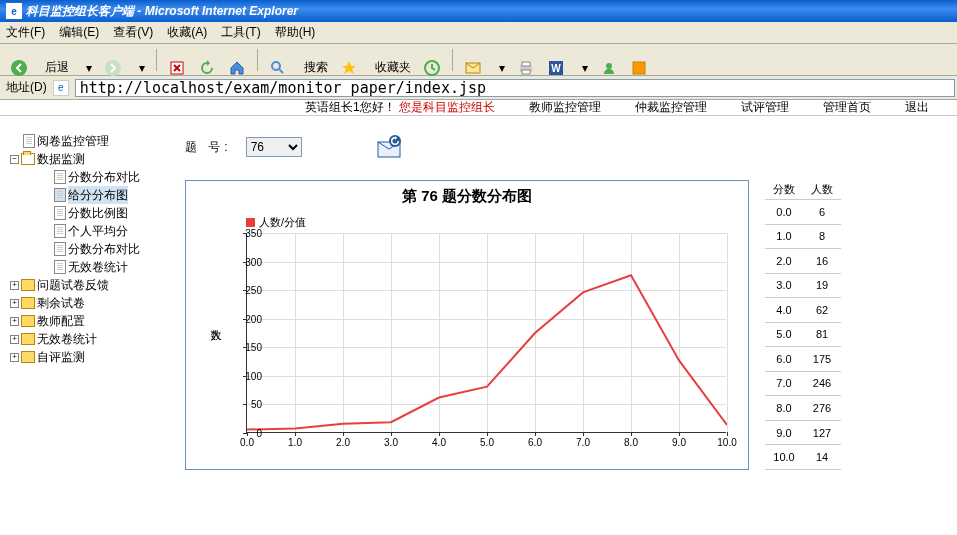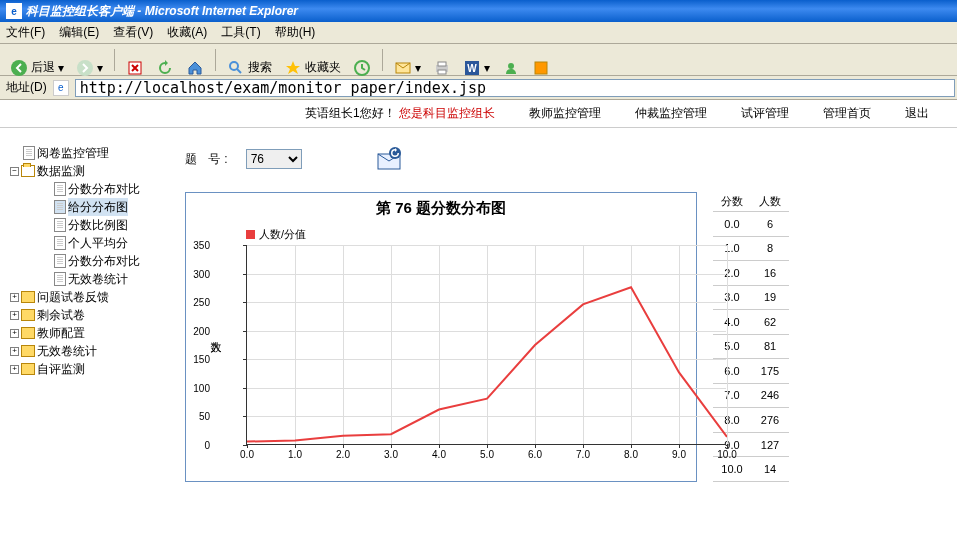--- a/index.html
+++ b/index.html
@@ -2,26 +2,26 @@
 <html><head>
 <meta charset="utf-8">
 <style>
 * { margin: 0; padding: 0; box-sizing: border-box; }
 body { font-family: "宋体", Arial, sans-serif; font-size: 12px; background: #fff; width: 957px; height: 535px; overflow: hidden; }
 .titlebar { background: linear-gradient(to bottom, #0a5fcc, #3d8af0 40%, #0a5fcc); height: 22px; display: flex; align-items: center; padding-left: 6px; color: #fff; font-weight: bold; font-style: italic; }
 .titlebar .icon { width: 16px; height: 16px; background: #fff; margin-right: 4px; display: inline-flex; align-items: center; justify-content: center; color: #0a5fcc; font-size: 10px; font-style: normal; }
 .menubar { background: #ece9d8; height: 22px; display: flex; align-items: center; padding-left: 6px; border-bottom: 1px solid #aca899; }
 .menubar span { margin-right: 14px; cursor: pointer; }
 .toolbar { background: #ece9d8; height: 32px; display: flex; align-items: center; padding-left: 6px; border-bottom: 1px solid #aca899; gap: 4px; }
-.toolbar .btn { display: inline-flex; align-items: center; gap: 3px; padding: 2px 4px; cursor: pointer; margin-top: 16px; }
+.toolbar .btn { display: inline-flex; align-items: center; gap: 17px; padding: 2px 4px; cursor: pointer; margin-top: 16px; }
 .toolbar .sep { width: 1px; height: 22px; background: #aca899; margin: 0 3px; }
 .toolbar svg { width: 18px; height: 18px; }
 .addrbar { background: #ece9d8; height: 24px; display: flex; align-items: center; padding-left: 6px; border-bottom: 1px solid #aca899; gap: 6px; }
 .addrbar input { flex: 0 0 880px; height: 18px; border: 1px solid #7f9db9; padding: 0 4px; font-size: 15px; font-family: monospace; }
-.navrow { height: 28px; display: flex; align-items: center; border-bottom: 1px solid #ccc; padding-left: 305px; gap: 34px; }
+.navrow { height: 16px; display: flex; align-items: center; border-bottom: 1px solid #ccc; padding-left: 305px; gap: 34px; }
 .navrow .greet2 { color: #c00; }
 .navrow .lnk { color: #000; cursor: pointer; }
 .main { display: flex; height: calc(535px - 22px - 22px - 32px - 24px - 24px); }
 .sidebar { width: 155px; padding: 16px 4px 4px 10px; }
 .tree { line-height: 18px; }
 .tree .node { display: flex; align-items: center; gap: 2px; white-space: nowrap; }
 .tree .node .tgl { width: 9px; height: 9px; border: 1px solid #808080; display: inline-flex; align-items: center; justify-content: center; font-size: 8px; line-height: 1; background: #fff; cursor: pointer; }
 .tree .node .tgl-empty { width: 11px; display: inline-block; }
 .tree .children { padding-left: 16px; }
 .tree .leaf { display: flex; align-items: center; gap: 2px; padding-left: 28px; }
@@ -31,21 +31,21 @@
 .folder-open::before { content: ""; position: absolute; top: -3px; left: 1px; width: 6px; height: 3px; background: #ffd966; border: 1px solid #b8860b; border-bottom: none; }
 .folder-closed { background: #ffd966; border: 1px solid #b8860b; }
 .page-icon { width: 12px; height: 14px; background: #fff; border: 1px solid #888; display: inline-block; position: relative; }
 .page-icon::after { content: ""; position: absolute; top: 2px; left: 2px; right: 2px; height: 1px; background: #ccc; box-shadow: 0 2px #ccc, 0 4px #ccc, 0 6px #ccc; }
 .content { flex: 1; padding: 18px 10px 10px 30px; position: relative; }
 .qrow { display: flex; align-items: center; gap: 14px; margin-bottom: 20px; }
 .qrow label { letter-spacing: 4px; }
 .qrow select { width: 56px; height: 20px; border: 1px solid #7f9db9; font-size: 12px; }
 .qrow .misc-icon { width: 28px; height: 26px; display: inline-flex; align-items: center; justify-content: center; margin-left: 60px; }
 .chart-wrap { display: flex; gap: 16px; }
-.chart-box { width: 512px; height: 290px; border: 1px solid #6a91c2; background: #fff; position: relative; }
+.chart-box { width: 564px; height: 290px; border: 1px solid #6a91c2; background: #fff; position: relative; }
 .chart-title { text-align: center; font-size: 15px; font-weight: bold; padding-top: 6px; }
 .legend { position: absolute; left: 60px; top: 34px; display: flex; align-items: center; gap: 4px; font-size: 11px; }
 .legend .sw { width: 9px; height: 9px; background: #e93e3e; }
 .plot { position: absolute; left: 60px; top: 52px; width: 480px; height: 200px; border-left: 1px solid #333; border-bottom: 1px solid #333; }
 .plot .grid-h { position: absolute; left: 0; right: 0; border-top: 1px solid #ddd; }
 .plot .grid-v { position: absolute; top: 0; bottom: 0; border-left: 1px solid #ddd; }
 .plot svg { position: absolute; top: 0; left: 0; }
 .ylabel { position: absolute; right: 486px; font-size: 10px; transform: translateY(-50%); }
 .xlabel { position: absolute; top: 204px; font-size: 10px; transform: translateX(-50%); }
 .ytick { position: absolute; left: -4px; width: 4px; border-top: 1px solid #333; }

